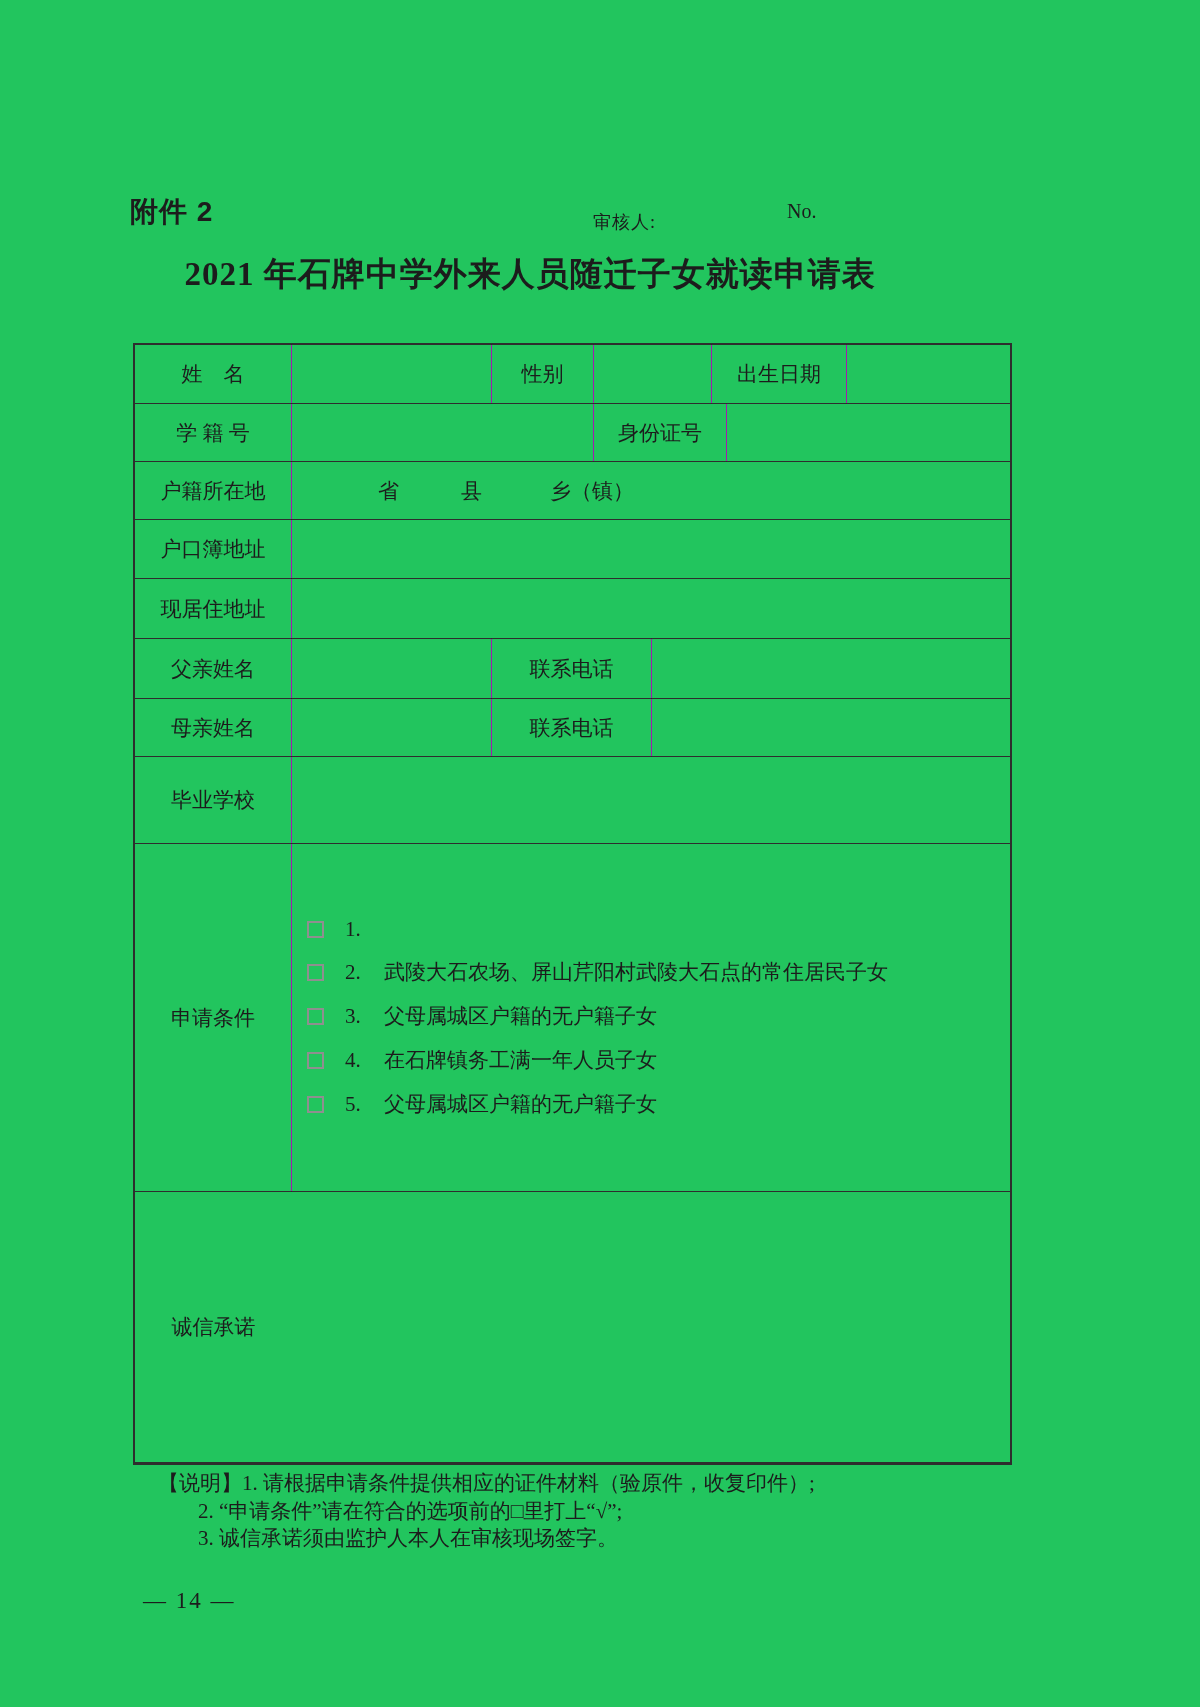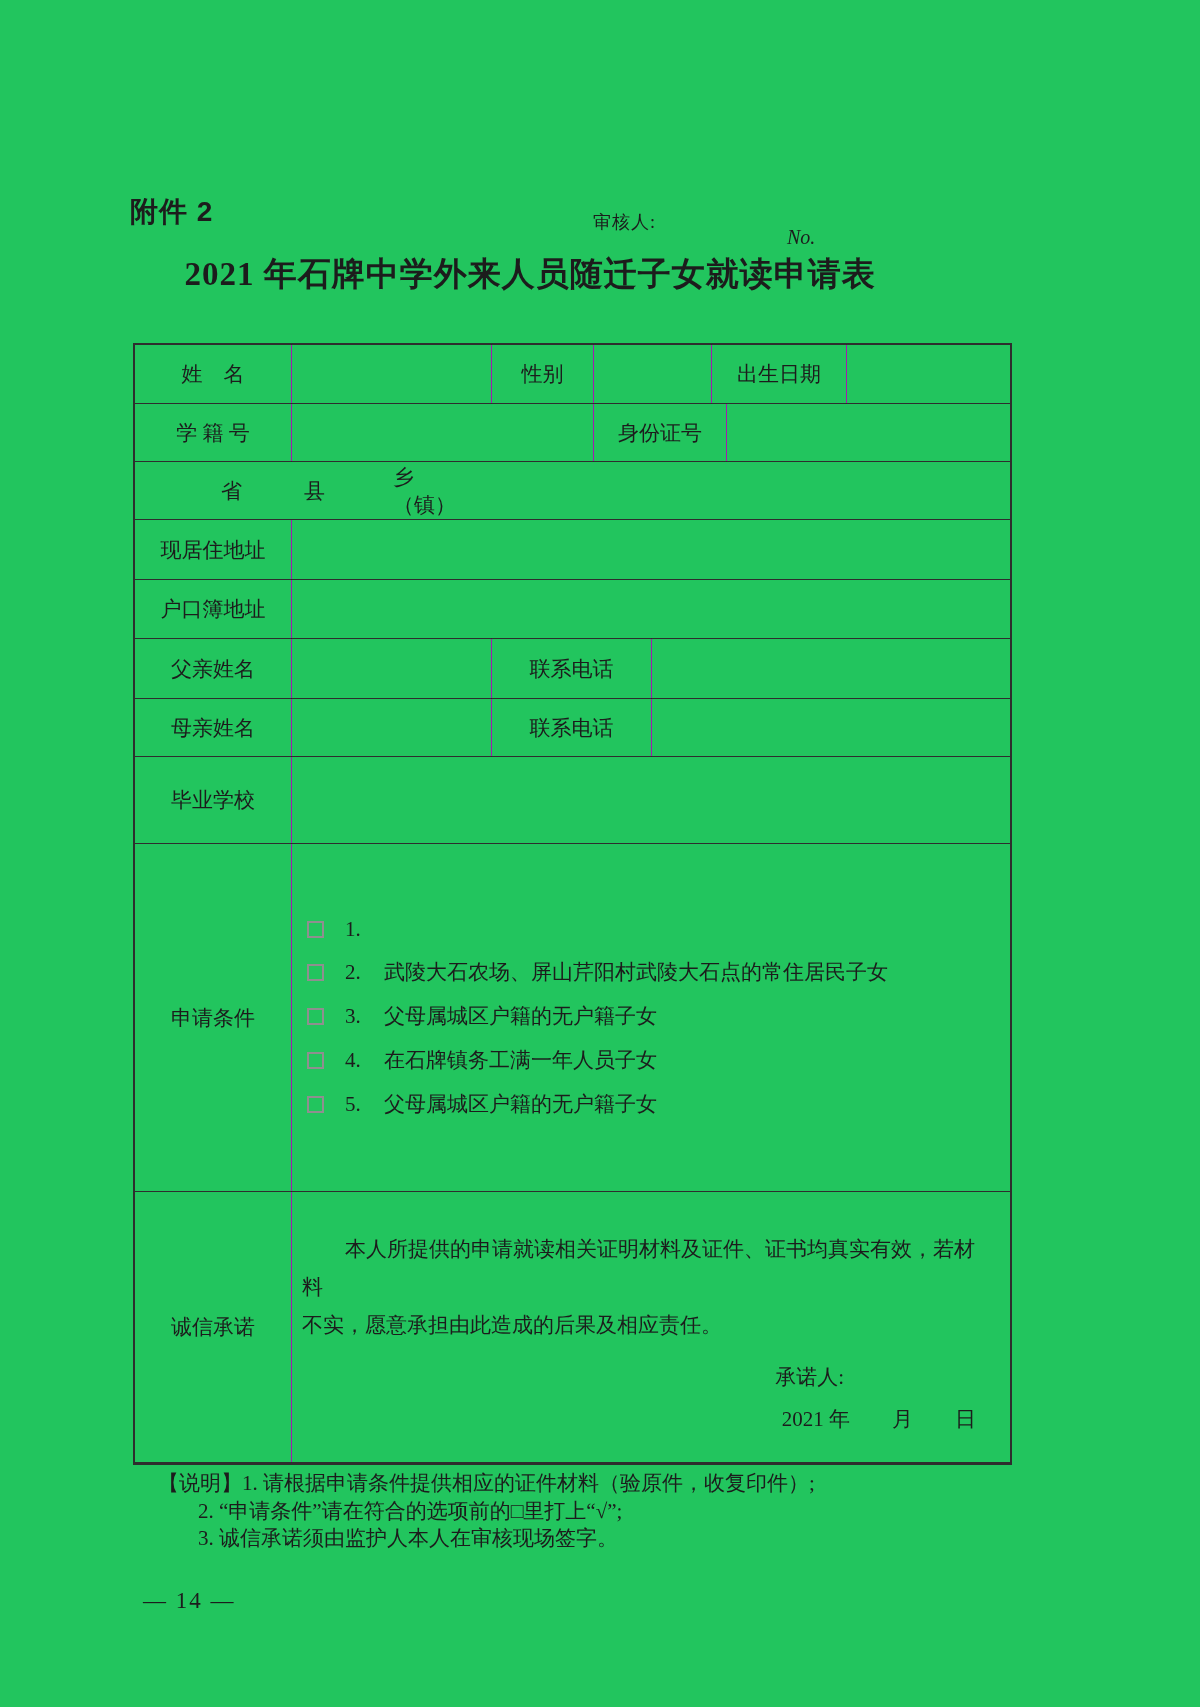--- a/index.html
+++ b/index.html
@@ -7,21 +7,21 @@
   .page{
     position:relative;width:1200px;height:1707px;background:#22c55e;
     margin:0 auto;font-family:"Liberation Serif","DejaVu Serif",serif;
     color:#1c1c1c;overflow:hidden;
   }
   .attach{
     position:absolute;left:130px;top:193px;font-size:28px;font-weight:bold;
     font-family:"Liberation Sans","DejaVu Sans",sans-serif;letter-spacing:1px;
   }
   .reviewer{position:absolute;left:593px;top:210px;font-size:18px;letter-spacing:1px;}
-  .no-label{position:absolute;left:787px;top:226px;font-size:20px;font-style:italic;}
+  .no-label{position:absolute;left:787px;top:200px;font-size:20px;}
   .doc-title{
     position:absolute;left:0;top:252px;width:1060px;text-align:center;
     font-size:33px;font-weight:bold;letter-spacing:1px;
   }
   .ftable{
     position:absolute;left:133px;top:343px;width:879px;
     border:2px solid #2e2e2e;border-bottom-width:3px;font-size:21px;
   }
   .trow{display:grid;border-bottom:1px solid #2e2e2e;}
   .trow:last-child{border-bottom:none;}
@@ -83,34 +83,35 @@
     </div>
 
     <div class="trow r2">
       <div class="cell">学 籍 号</div>
       <div class="cell blank"></div>
       <div class="cell">身份证号</div>
       <div class="cell blank"></div>
     </div>
 
     <div class="trow r3">
+      <div class="cell">户籍所在地</div>
       <div class="cell left geo">
         <span class="g1">省</span>
         <span class="g2">县</span>
         <span class="g3">乡（镇）</span>
       </div>
     </div>
 
-    <div class="trow r5">
-      <div class="cell">现居住地址</div>
+    <div class="trow r4">
+      <div class="cell">户口簿地址</div>
       <div class="cell blank"></div>
     </div>
 
-    <div class="trow r4">
-      <div class="cell">户口簿地址</div>
+    <div class="trow r5">
+      <div class="cell">现居住地址</div>
       <div class="cell blank"></div>
     </div>
 
     <div class="trow r6">
       <div class="cell">父亲姓名</div>
       <div class="cell blank"></div>
       <div class="cell">联系电话</div>
       <div class="cell blank"></div>
     </div>
 
@@ -151,26 +152,20 @@
         <div class="cond-item">
           <span class="chk"></span>
           <span class="cnum">5.</span>
           <span>父母属城区户籍的无户籍子女</span>
         </div>
       </div>
     </div>
 
     <div class="trow r10">
       <div class="cell">诚信承诺</div>
-      <div class="cell commit-cell">
-        <div class="commit-line indent">本人所提供的申请就读相关证明材料及证件、证书均真实有效，若材料</div>
-        <div class="commit-line">不实，愿意承担由此造成的后果及相应责任。</div>
-        <div class="signer">承诺人:</div>
-        <div class="dateline">2021 年　　月　　日</div>
-      </div>
     </div>
 
   </div>
 
   <div class="notes">
     <div>
       <span>【说明】</span><span>1. 请根据申请条件提供相应的证件材料（验原件，收复印件）;</span>
     </div>
     <div class="note-cont">2. “申请条件”请在符合的选项前的□里打上“√”;</div>
     <div class="note-cont">3. 诚信承诺须由监护人本人在审核现场签字。</div>

